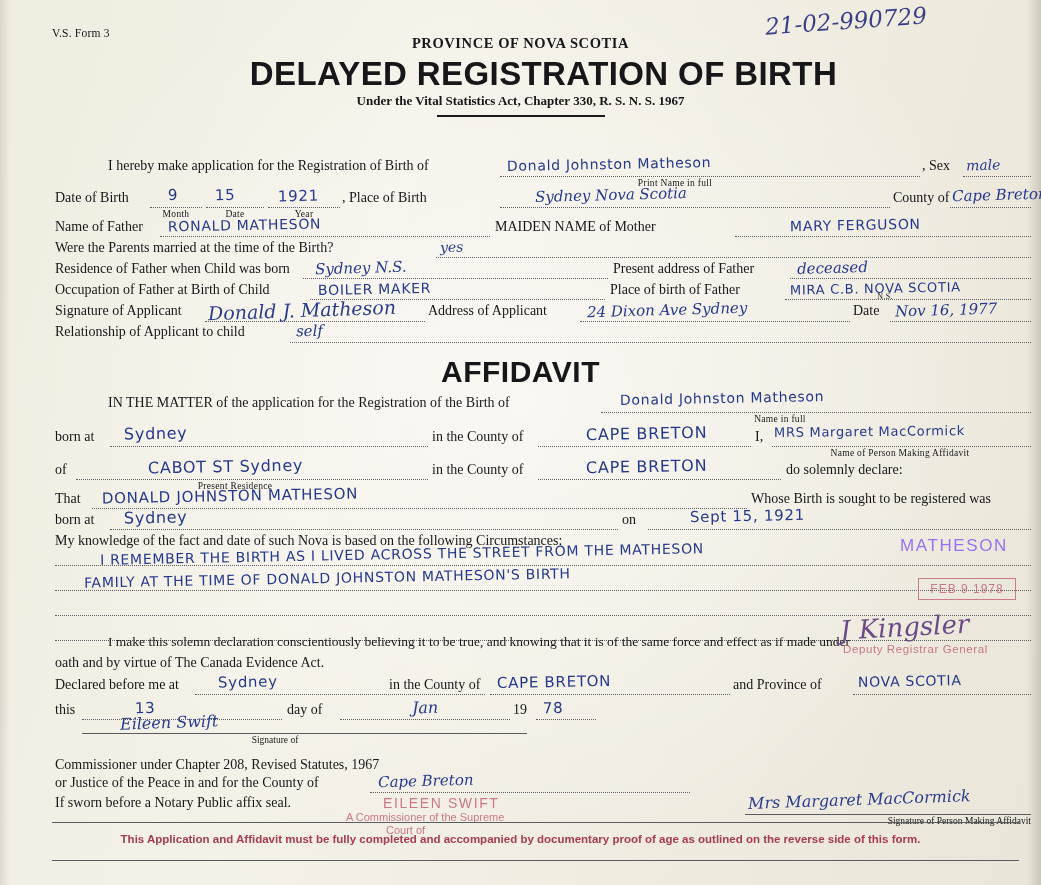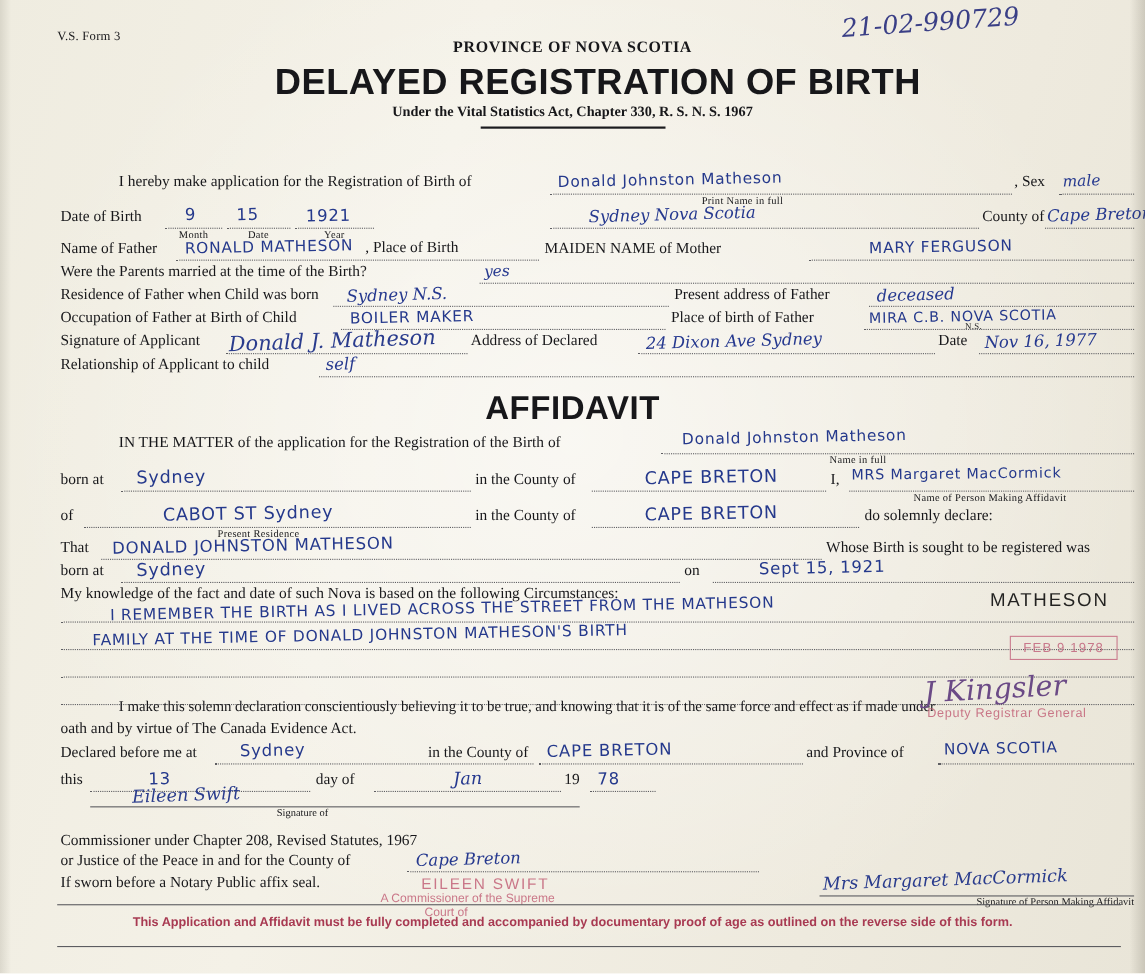--- a/index.html
+++ b/index.html
@@ -118,21 +118,21 @@
     left: 0; right: 0; top: 355px;
     text-align: center;
     font-family: "Liberation Sans", sans-serif;
     font-size: 30px;
     font-weight: bold;
     letter-spacing: 0.5px;
   }
 
   .stamp {
     font-family: "Liberation Sans", sans-serif;
-    color: #000000;
+    color: #8b5cf6;
     letter-spacing: 1.6px;
     white-space: nowrap;
     opacity: 0.85;
   }
   .stamp-box {
     border: 1.5px solid #c2607a;
     color: #bf5d77;
     font-family: "Liberation Sans", sans-serif;
     letter-spacing: 1px;
     text-align: center;
@@ -224,21 +224,21 @@
     <div class="abs lbl" style="left:55px; top:190px;">Date of Birth</div>
     <div class="abs dots" style="left:150px; top:207px; width:52px;"></div>
     <div class="abs dots" style="left:206px; top:207px; width:58px;"></div>
     <div class="abs dots" style="left:268px; top:207px; width:72px;"></div>
     <div class="abs hw-print" style="left:168px; top:186px; font-size:15px;">9</div>
     <div class="abs hw-print" style="left:215px; top:186px; font-size:15px;">15</div>
     <div class="abs hw-print" style="left:278px; top:187px; font-size:15px;">1921</div>
     <div class="abs lbl-sm" style="left:150px; top:209px; width:52px;">Month</div>
     <div class="abs lbl-sm" style="left:206px; top:209px; width:58px;">Date</div>
     <div class="abs lbl-sm" style="left:268px; top:209px; width:72px;">Year</div>
-    <div class="abs lbl" style="left:332px; top:190px;margin-top:28px;">, Place of Birth</div>
+    <div class="abs lbl" style="left:342px; top:190px;">, Place of Birth</div>
     <div class="abs dots" style="left:500px; top:207px; width:390px;"></div>
     <div class="abs hw-cursive" style="left:535px; top:186px; font-size:15px;">Sydney  Nova Scotia</div>
     <div class="abs lbl" style="left:893px; top:190px;">County of</div>
     <div class="abs dots" style="left:950px; top:207px; width:81px;"></div>
     <div class="abs hw-cursive" style="left:952px; top:186px; font-size:15px;">Cape Breton</div>
 
     <div class="abs lbl" style="left:55px; top:219px;">Name of Father</div>
     <div class="abs dots" style="left:160px; top:236px; width:330px;"></div>
     <div class="abs hw-print" style="left:168px; top:217px; font-size:14px;">RONALD MATHESON</div>
     <div class="abs lbl" style="left:495px; top:219px;">MAIDEN NAME of Mother</div>
@@ -260,21 +260,21 @@
     <div class="abs dots" style="left:310px; top:299px; width:295px;"></div>
     <div class="abs hw-print" style="left:318px; top:281px; font-size:14px;">BOILER MAKER</div>
     <div class="abs lbl" style="left:610px; top:282px;">Place of birth of Father</div>
     <div class="abs dots" style="left:785px; top:299px; width:246px;"></div>
     <div class="abs hw-print" style="left:790px; top:281px; font-size:13px;">MIRA    C.B.    NOVA SCOTIA</div>
     <div class="abs lbl-sm" style="left:872px; top:292px; width:26px; font-size:8px;">N.S.</div>
 
     <div class="abs lbl" style="left:55px; top:303px;">Signature of Applicant</div>
     <div class="abs dots" style="left:205px; top:321px; width:220px;"></div>
     <div class="abs sig-cursive" style="left:208px; top:299px; font-size:19px; transform:rotate(-2deg);">Donald J. Matheson</div>
-    <div class="abs lbl" style="left:428px; top:303px;">Address of Declared</div>
+    <div class="abs lbl" style="left:428px; top:303px;">Address of Applicant</div>
     <div class="abs dots" style="left:580px; top:321px; width:270px;"></div>
     <div class="abs hw-cursive" style="left:587px; top:301px; font-size:15px;">24 Dixon Ave Sydney</div>
     <div class="abs lbl" style="left:853px; top:303px;">Date</div>
     <div class="abs dots" style="left:890px; top:321px; width:141px;"></div>
     <div class="abs hw-cursive" style="left:895px; top:301px; font-size:15px;">Nov 16, 1977</div>
 
     <div class="abs lbl" style="left:55px; top:324px;">Relationship of Applicant to child</div>
     <div class="abs dots" style="left:290px; top:342px; width:741px;"></div>
     <div class="abs hw-cursive" style="left:296px; top:322px; font-size:15px;">self</div>
 

